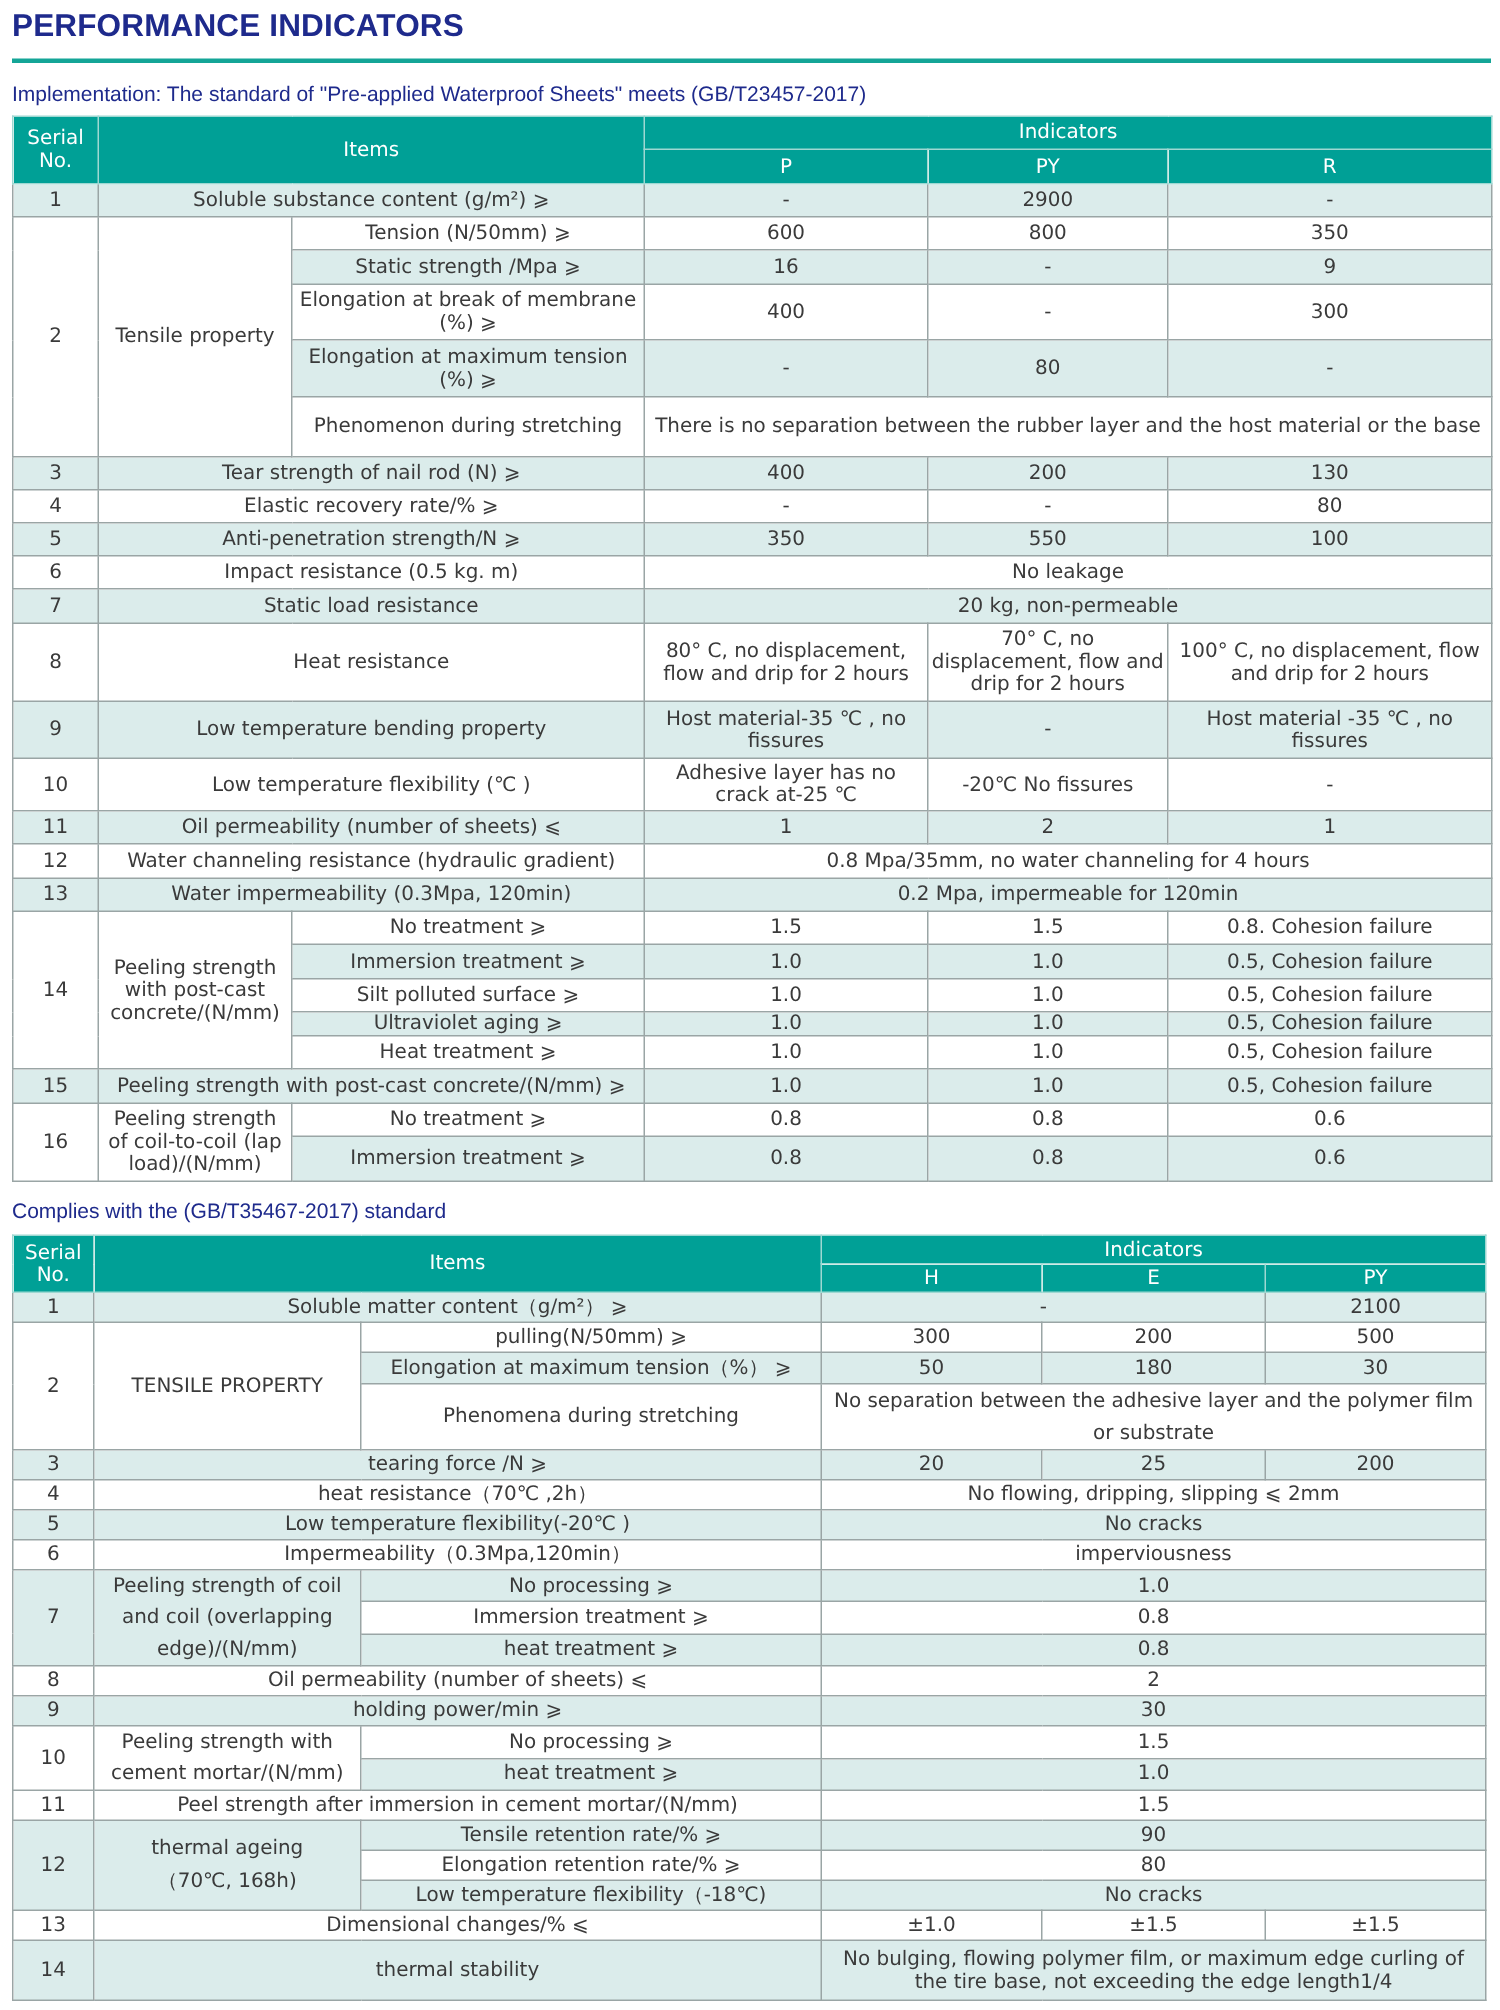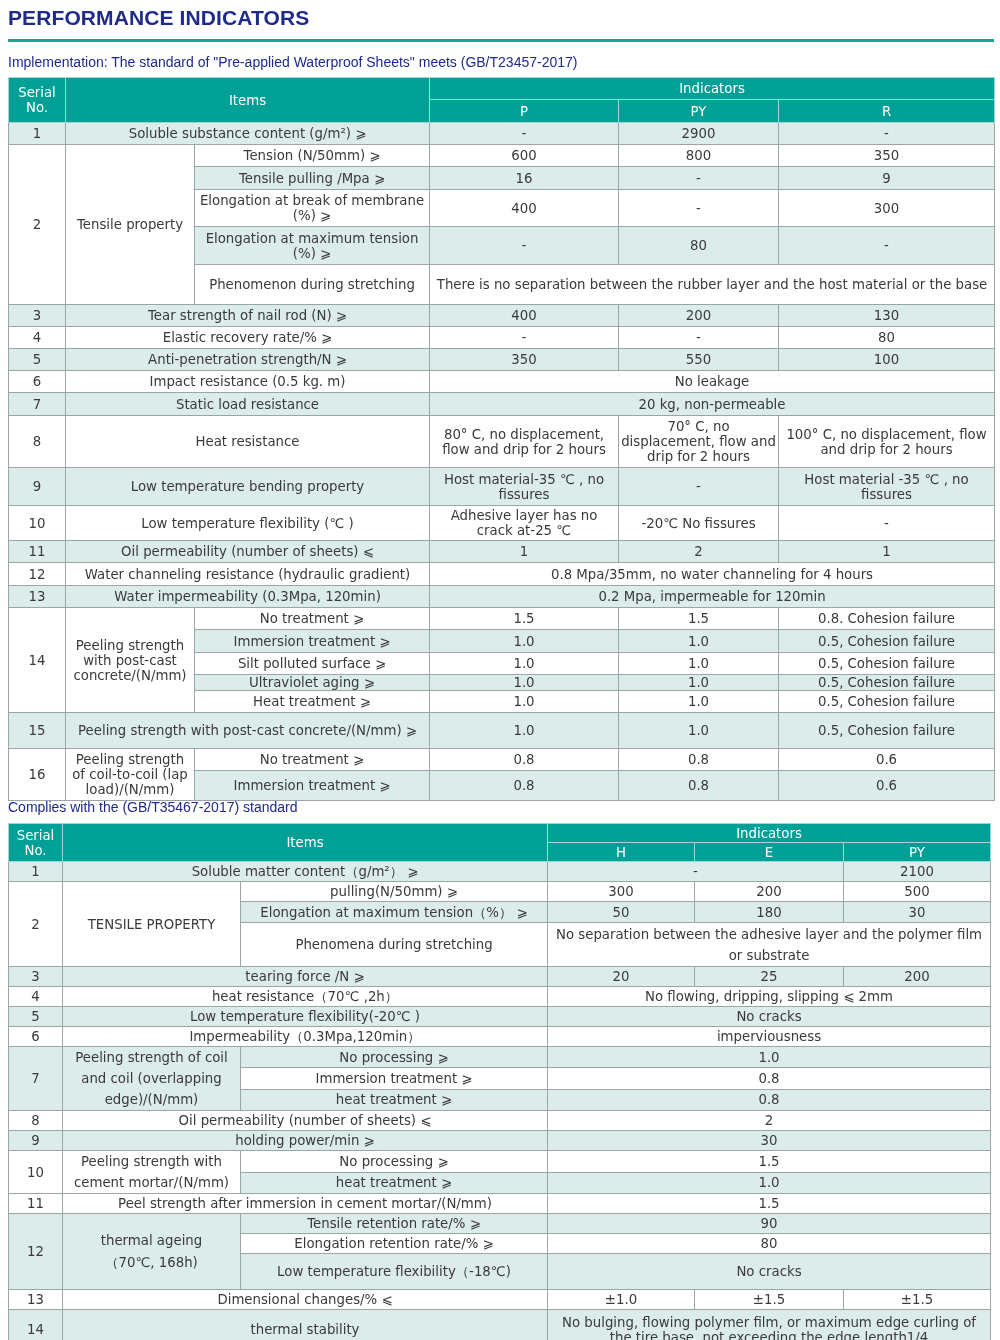--- a/index.html
+++ b/index.html
@@ -57,21 +57,21 @@
 
   <tr style="height:22px">
     <td class="w" rowspan="5">2</td>
     <td class="w" rowspan="5">Tensile property</td>
     <td class="w">Tension (N/50mm) ⩾</td>
     <td class="w">600</td>
     <td class="w">800</td>
     <td class="w">350</td>
   </tr>
   <tr style="height:23px">
-    <td class="t">Tensile pulling /Mpa ⩾</td>
+    <td class="t">Static strength /Mpa ⩾</td>
     <td class="t">16</td>
     <td class="t">-</td>
     <td class="t">9</td>
   </tr>
   <tr style="height:37px">
     <td class="w">Elongation at break of membrane (%) ⩾</td>
     <td class="w">400</td>
     <td class="w">-</td>
     <td class="w">300</td>
   </tr>
@@ -192,21 +192,21 @@
     <td class="t">1.0</td>
     <td class="t">0.5, Cohesion failure</td>
   </tr>
   <tr style="height:22px">
     <td class="w">Heat treatment ⩾</td>
     <td class="w">1.0</td>
     <td class="w">1.0</td>
     <td class="w">0.5, Cohesion failure</td>
   </tr>
 
-  <tr style="height:36px">
+  <tr style="height:23px">
     <td class="t">15</td>
     <td class="t" colspan="2">Peeling strength with post-cast concrete/(N/mm) ⩾</td>
     <td class="t">1.0</td>
     <td class="t">1.0</td>
     <td class="t">0.5, Cohesion failure</td>
   </tr>
 
   <tr style="height:22px">
     <td class="w" rowspan="2">16</td>
     <td class="w" rowspan="2">Peeling strength of coil-to-coil (lap load)/(N/mm)</td>
@@ -346,21 +346,21 @@
   <tr style="height:20px">
     <td class="t" rowspan="3">12</td>
     <td class="t" rowspan="3" style="line-height:22px; padding:0 18px;margin-top:32px;">thermal ageing（70℃, 168h)</td>
     <td class="t">Tensile retention rate/% ⩾</td>
     <td class="t" colspan="3">90</td>
   </tr>
   <tr style="height:20px">
     <td class="w">Elongation retention rate/% ⩾</td>
     <td class="w" colspan="3">80</td>
   </tr>
-  <tr style="height:36px">
+  <tr style="height:20px">
     <td class="t">Low temperature flexibility（-18℃)</td>
     <td class="t" colspan="3">No cracks</td>
   </tr>
 
   <tr style="height:20px">
     <td class="w">13</td>
     <td class="w" colspan="2">Dimensional changes/% ⩽</td>
     <td class="w">±1.0</td>
     <td class="w">±1.5</td>
     <td class="w">±1.5</td>

